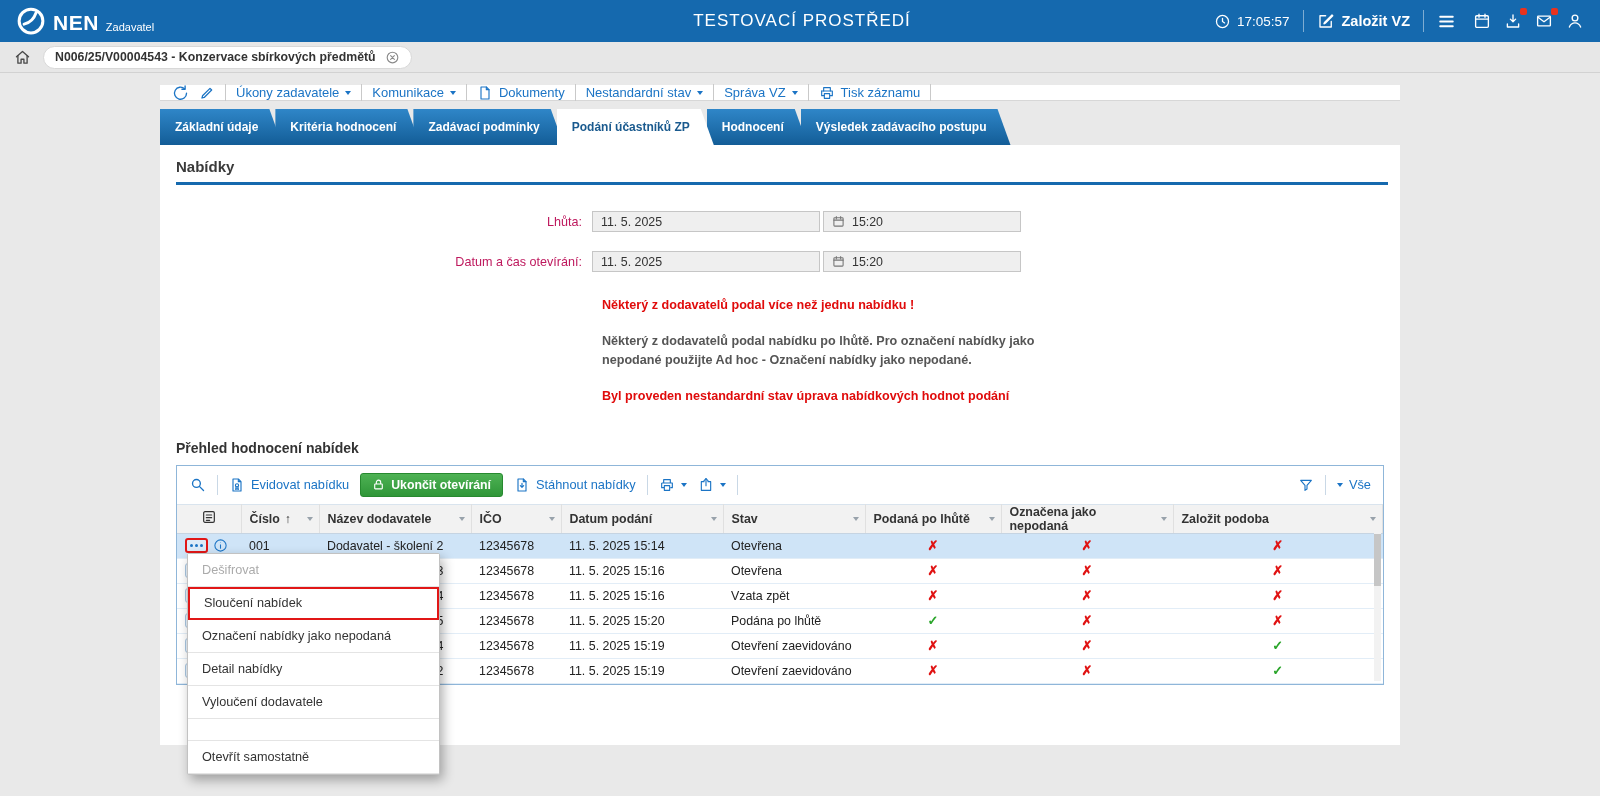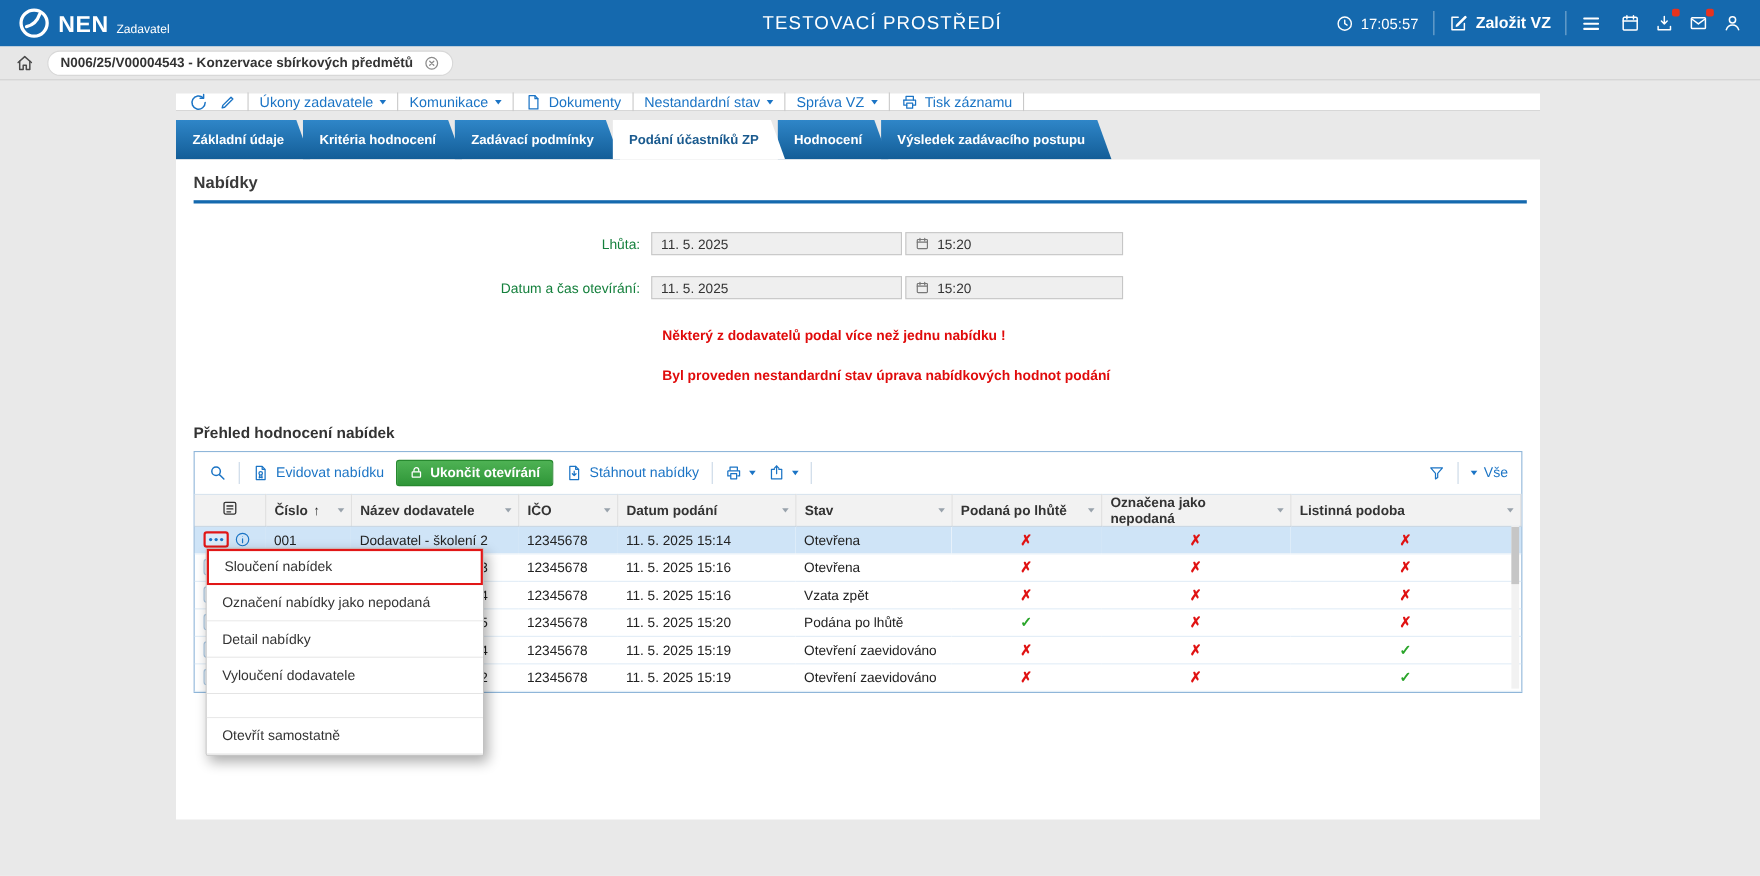--- a/index.html
+++ b/index.html
@@ -42,21 +42,21 @@
        clip-path:polygon(0 0,calc(100% - 13px) 0,100% 100%,0 100%);margin-right:-7px;cursor:pointer;white-space:nowrap;}
   .tab.active{background:#fff;color:#1a5a8e;}
 
   
   .main-card{background:#fff;min-height:600px;position:relative;padding-bottom:30px;}
   .section-title{padding:13px 16px 7px;font-size:15px;font-weight:bold;color:#3a3a3a;}
   .blue-rule{height:3px;background:#1569ae;margin:0 12px 0 16px;}
 
   .form-area{margin-top:26px;display:flex;flex-direction:column;gap:19px;}
   .form-row{display:flex;align-items:center;}
-  .form-label{width:432px;text-align:right;padding-right:10px;font-size:12.6px;color:#15803d;}
+  .form-label{width:432px;text-align:right;padding-right:10px;font-size:12.6px;color:#be185d;}
   .input{height:21px;background:#efefef;border:1px solid #c6c6c6;display:flex;align-items:center;font-size:12.4px;color:#333;padding:0 8px;}
   .input.date{width:228px;margin-right:3px;}
   .input.time{width:198px;gap:7px;}
   .cal-ic{color:#777;display:flex;}
 
   .messages{margin:24px 0 0 442px;width:452px;font-size:12.6px;line-height:1.5;}
   .msg-red{color:#e00b0b;font-weight:bold;margin-bottom:17px;}
   .msg-dark{color:#555;font-weight:bold;margin-bottom:17px;}
 
   .table-title{margin:34px 16px 9px;font-size:14px;font-weight:bold;color:#333;}
@@ -293,20 +293,21 @@
                   <path d="M3.5 9.5h17M8 3v4M16 3v4"></path>
                 </svg>
             </span>
             <span>15:20</span>
           </span>
         </div>
       </div>
 
       <div class="messages">
         <div class="msg-red">Některý z dodavatelů podal více než jednu nabídku !</div>
+        <div class="msg-dark">Některý z dodavatelů podal nabídku po lhůtě. Pro označení nabídky jako nepodané použijte Ad hoc - Označení nabídky jako nepodané.</div>
         <div class="msg-red">Byl proveden nestandardní stav úprava nabídkových hodnot podání</div>
       </div>
 
       <div class="table-title">Přehled hodnocení nabídek</div>
 
       <div class="grid-card">
         <div class="grid-toolbar">
           <span class="gt-icon">
             <svg width="17" height="17" viewBox="0 0 24 24" fill="none" stroke="currentColor" stroke-width="1.9" stroke-linecap="round">
                 <circle cx="10.5" cy="10.5" r="5.5"></circle>
@@ -440,21 +441,21 @@
                   </div>
                 </th>
                 <th>
                   <div class="th-in">
                     <span>Označena jako nepodaná</span>
                     <span class="caret gray ml-auto"></span>
                   </div>
                 </th>
                 <th>
                   <div class="th-in">
-                    <span>Listinná podoba</span>
+                    <span>Založit podoba</span>
                     <span class="caret gray ml-auto"></span>
                   </div>
                 </th>
               </tr>
           </thead>
           <tbody id="offers-tbody">
               <tr class="selected">
                 <td>
                   <span class="act-in">
                     <span class="chip-dots active-highlight">
@@ -611,20 +612,21 @@
                 <td class="cell-mark"><span class="mark-check">✓</span></td>
               </tr>
             </tbody>
         </table>
 
         <div class="vscroll">
           <div class="vthumb"></div>
         </div>
 
         <div class="context-menu" id="context-menu">
+            <div class="menu-item disabled">Dešifrovat</div>
             <div class="menu-item highlighted">Sloučení nabídek</div>
             <div class="menu-item">Označení nabídky jako nepodaná</div>
             <div class="menu-item">Detail nabídky</div>
             <div class="menu-item">Vyloučení dodavatele</div>
             <div class="menu-spacer"></div>
             <div class="menu-item">Otevřít samostatně</div>
           </div>
       </div>
     </div>
   </div>

